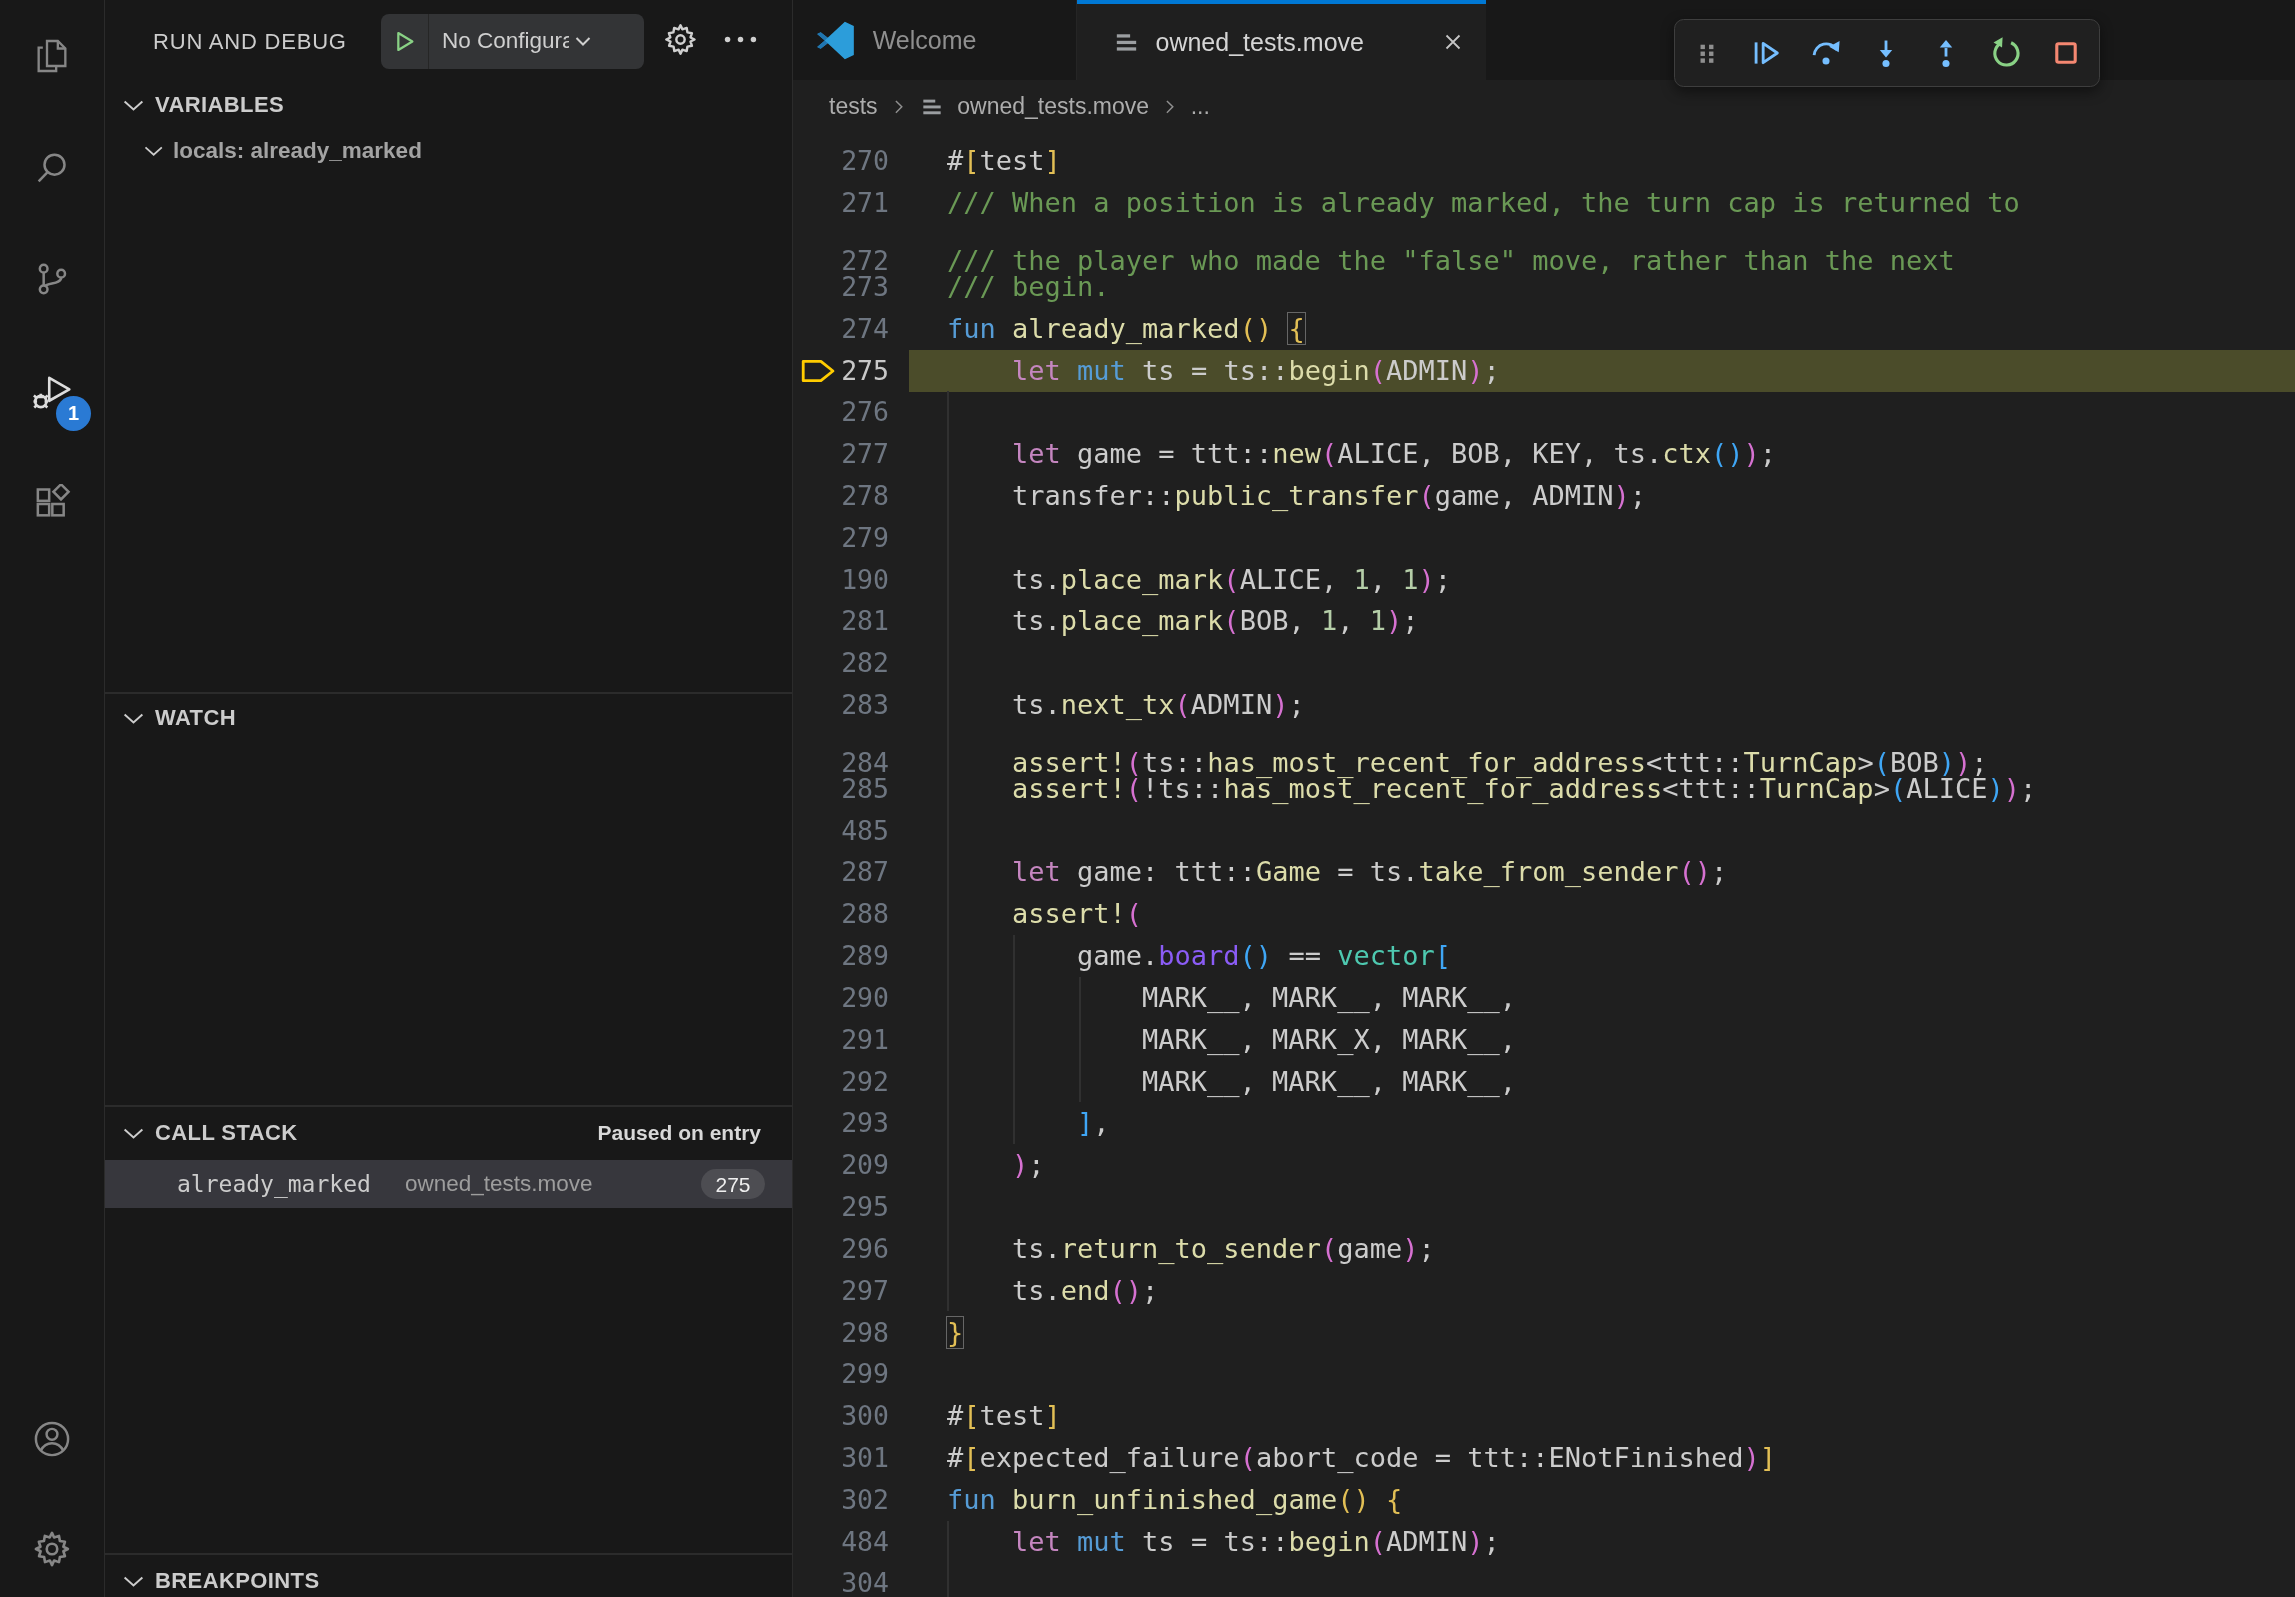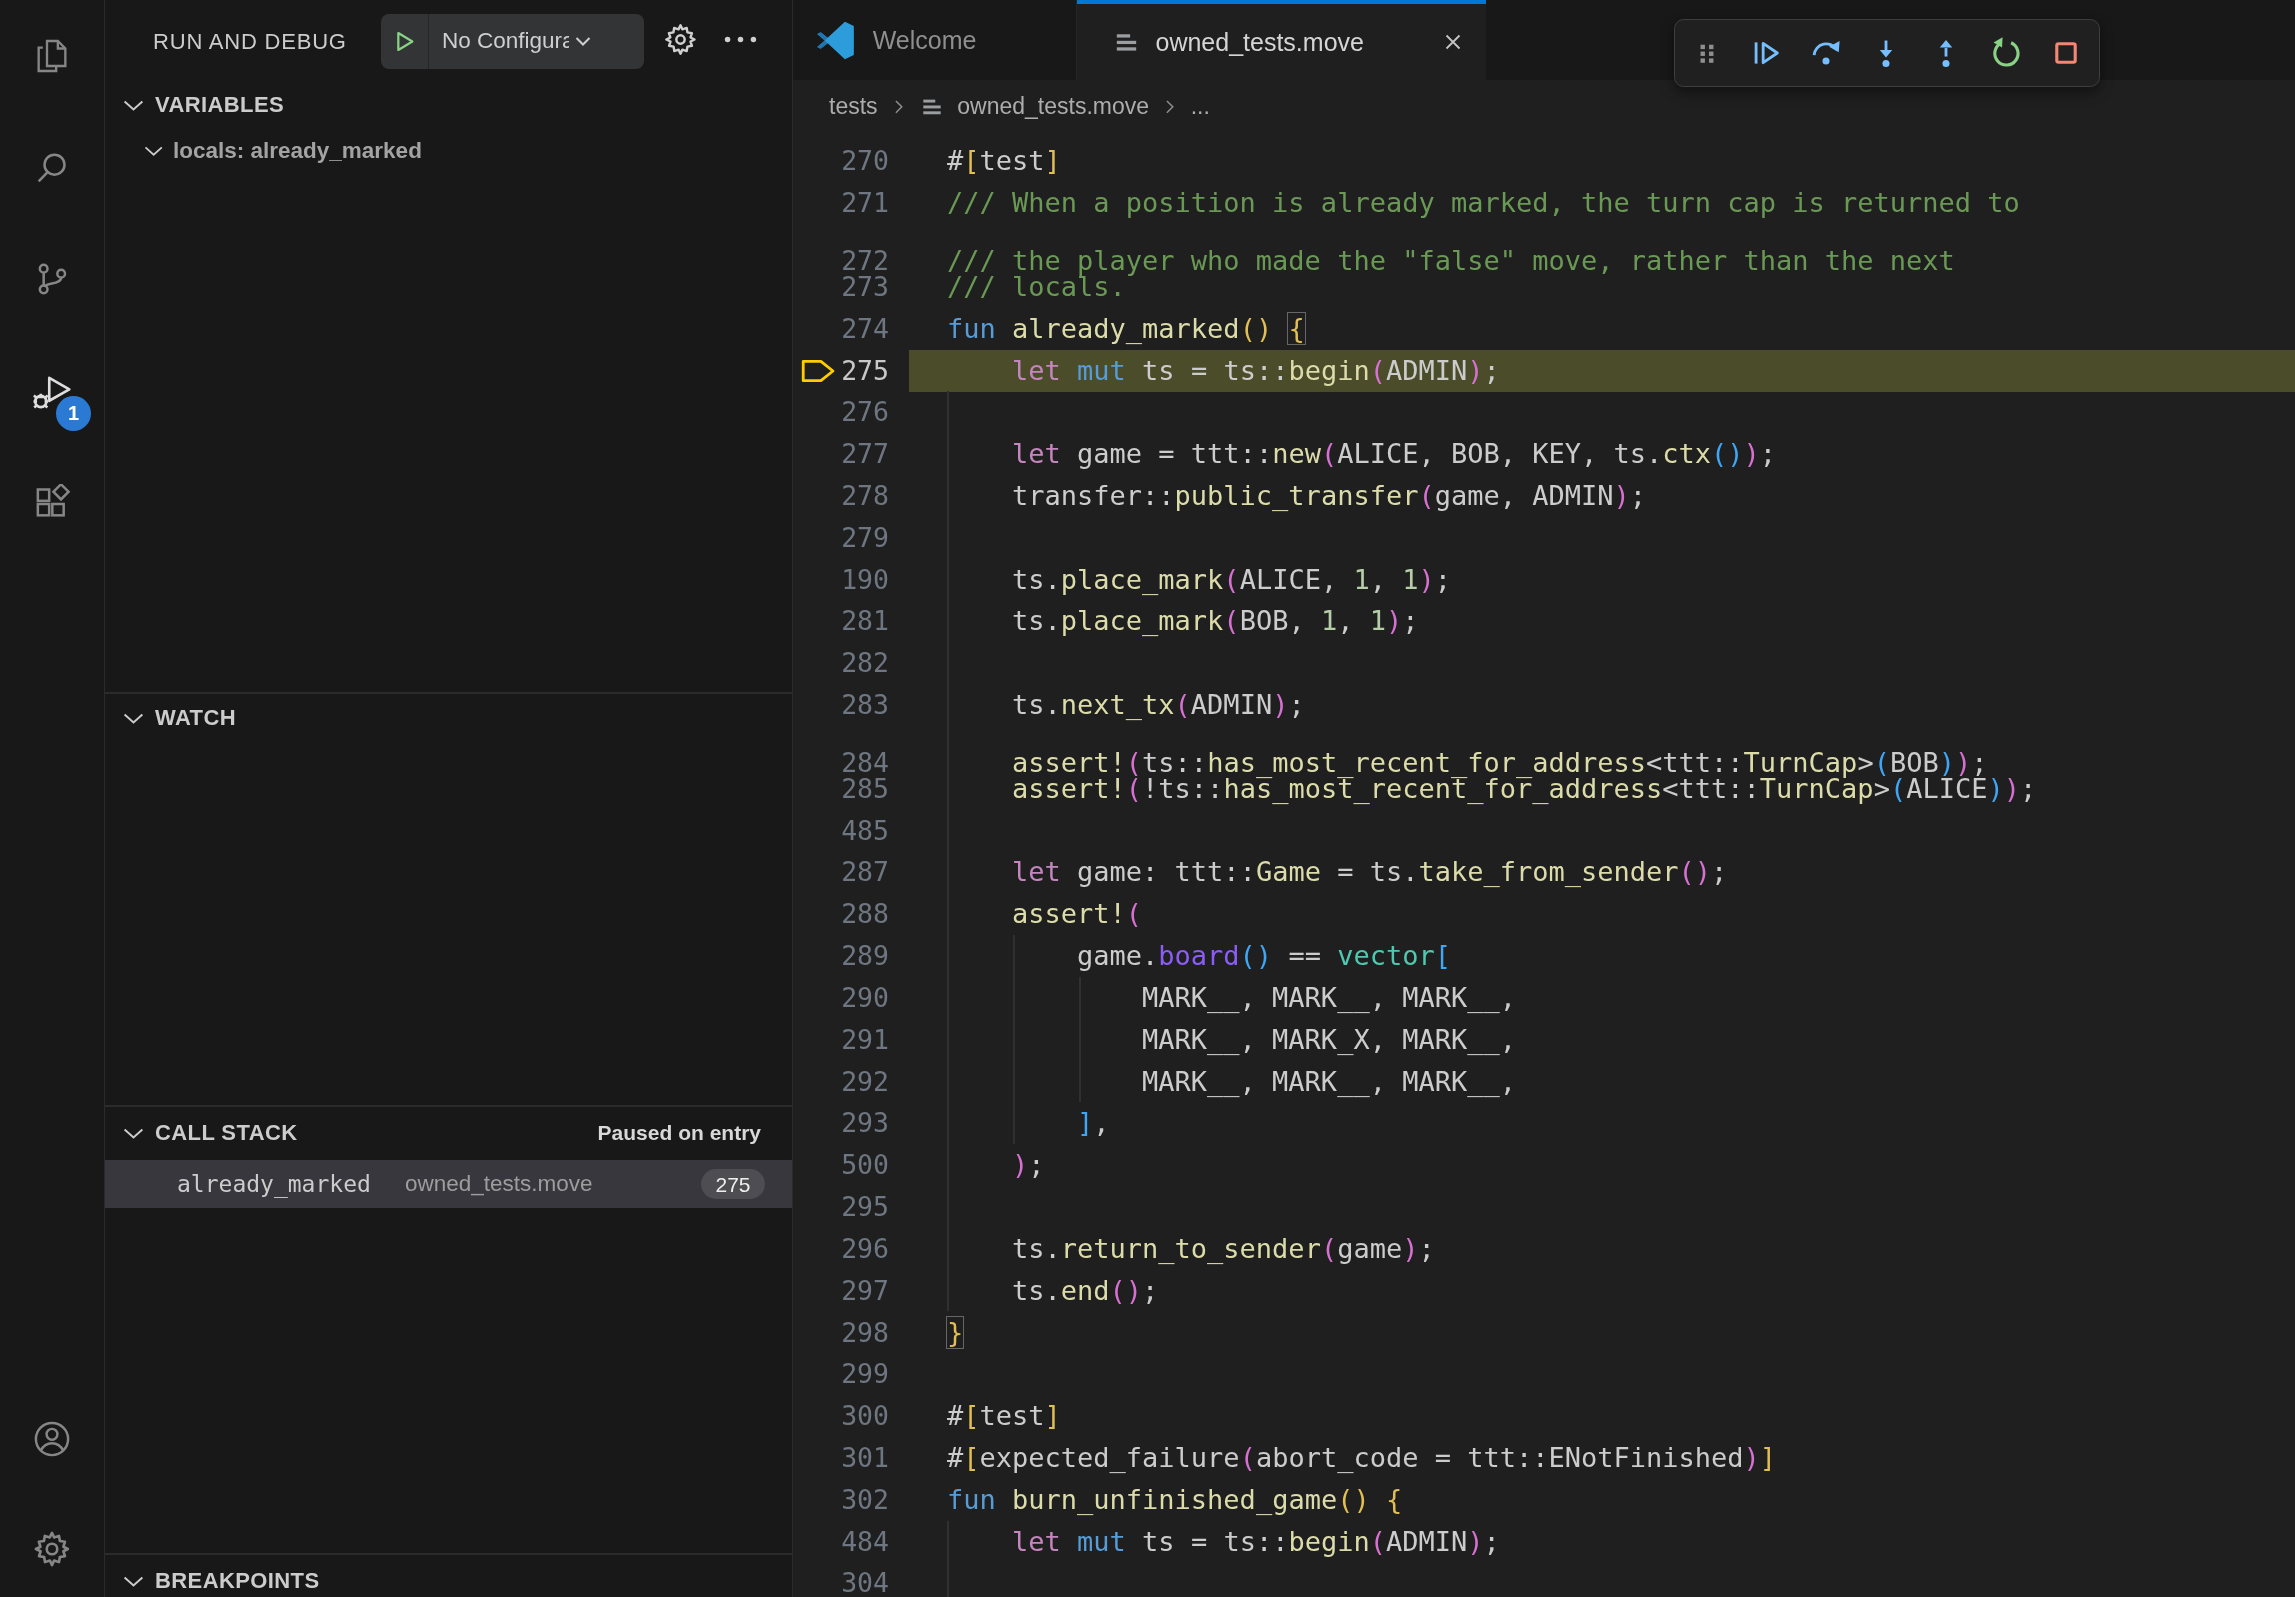--- a/index.html
+++ b/index.html
@@ -339,21 +339,21 @@
         <div class="code-line" style="top: 48px;">
           <span class="ln">271</span>
           <span class="cc"><span style="color: rgb(106, 153, 85);">/// When a position is already marked, the turn cap is returned to</span></span>
         </div>
         <div class="code-line" style="top: 106px;">
           <span class="ln">272</span>
           <span class="cc"><span style="color: rgb(106, 153, 85);">/// the player who made the "false" move, rather than the next</span></span>
         </div>
         <div class="code-line" style="top: 132px;">
           <span class="ln">273</span>
-          <span class="cc"><span style="color: rgb(106, 153, 85);">/// locals.</span></span>
+          <span class="cc"><span style="color: rgb(106, 153, 85);">/// begin.</span></span>
         </div>
         <div class="code-line" style="top: 174px;">
           <span class="ln">274</span>
           <span class="cc"><span style="color: rgb(86, 156, 214);">fun</span><span style="color: rgb(204, 204, 204);"> </span><span style="color: rgb(220, 220, 170);">already_marked</span><span style="color: rgb(226, 191, 85);">()</span><span style="color: rgb(204, 204, 204);"> </span><span class="match" style="color: rgb(226, 191, 85);">{</span></span>
         </div>
         <div class="code-line" style="top: 216px;">
           <div class="band" style="background: rgb(75, 76, 42);"></div>
           <span class="ptr">
             <svg width="37" height="26" viewBox="0 0 46 32" fill="none">
               <path d="M4 4 H26 L41 16 L26 28 H4 Z" stroke="#ffcc00" stroke-width="3.5" stroke-linejoin="round"></path>
@@ -428,21 +428,21 @@
         </div>
         <div class="code-line" style="top: 927px;">
           <span class="ln">292</span>
           <span class="cc"><span style="color: rgb(204, 204, 204);">            MARK__, MARK__, MARK__,</span></span>
         </div>
         <div class="code-line" style="top: 968px;">
           <span class="ln">293</span>
           <span class="cc"><span style="color: rgb(204, 204, 204);">        </span><span style="color: rgb(63, 166, 245);">]</span><span style="color: rgb(204, 204, 204);">,</span></span>
         </div>
         <div class="code-line" style="top: 1010px;">
-          <span class="ln">500</span>
+          <span class="ln">209</span>
           <span class="cc"><span style="color: rgb(204, 204, 204);">    </span><span style="color: rgb(214, 113, 209);">)</span><span style="color: rgb(204, 204, 204);">;</span></span>
         </div>
         <div class="code-line" style="top: 1052px;">
           <span class="ln">295</span>
           <span class="cc"></span>
         </div>
         <div class="code-line" style="top: 1094px;">
           <span class="ln">296</span>
           <span class="cc"><span style="color: rgb(204, 204, 204);">    ts.</span><span style="color: rgb(220, 220, 170);">return_to_sender</span><span style="color: rgb(214, 113, 209);">(</span><span style="color: rgb(204, 204, 204);">game</span><span style="color: rgb(214, 113, 209);">)</span><span style="color: rgb(204, 204, 204);">;</span></span>
         </div>

